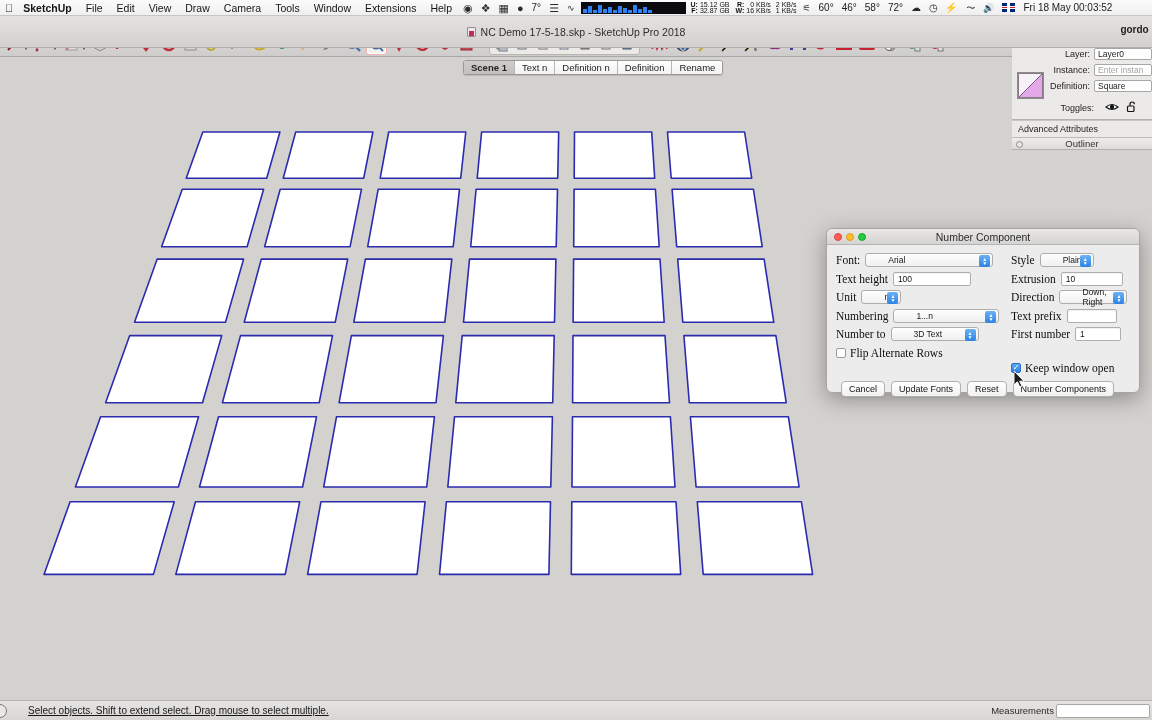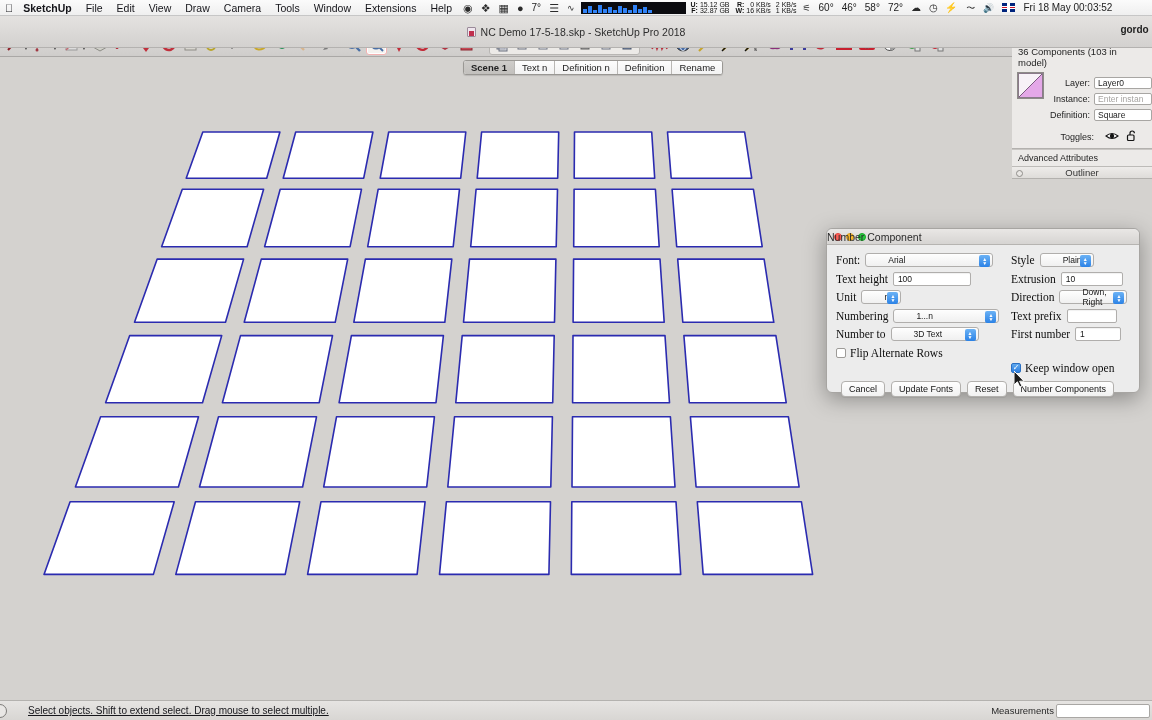--- a/index.html
+++ b/index.html
@@ -147,21 +147,21 @@
   #dlg-titlebar {
     height:16px; background:linear-gradient(#e9e7e5,#d6d4d2);
     border-bottom:1px solid #b6b4b1; border-radius:6px 6px 0 0;
     display:flex; align-items:center; position:relative;
   }
   .tl-dot { width:8px; height:8px; border-radius:50%; margin-left:5px; }
   .tl-red { background:#ff5f57; border:.5px solid #e0443e; margin-left:7px; }
   .tl-yellow { background:#ffbd2e; border:.5px solid #dea123; }
   .tl-green { background:#28c840; border:.5px solid #1aab29; }
   #dlg-title {
-    position:absolute; left:0; right:0; 
+    position:absolute; left:0; right:0; text-align:center;
     font-size:10.5px; color:#2b2b2b; font-family:"Liberation Sans",sans-serif;
   }
   #dlg-body { padding:8px 9px 0 9px; position:relative; height:148px; }
   .dlg-row { display:flex; align-items:center; margin-bottom:4.5px; height:14px; }
   .dlg-lbl {
     font-family:"Liberation Serif", serif; font-size:11.5px; color:#0d0d0d;
     white-space:nowrap; margin-right:5px;
   }
   .popup {
     height:14px; background:linear-gradient(#fefefe,#f0f0f0);
@@ -640,21 +640,20 @@
   <div class="panel-hdr">
     <span class="disc"></span>
     <span>Layers</span>
   </div>
   <div class="panel-hdr">
     <span class="disc"></span>
     <span>Entity Info</span>
   </div>
 
   <div id="panel-body" style="position:relative;">
-    <div id="comp-count">36 Components (103 in model)</div>
 
     <div id="ei-swatch">
       <svg width="25" height="25" viewBox="0 0 25 25">
         <rect width="25" height="25" fill="#ffffff"></rect>
         <polygon points="0,25 25,0 25,25" fill="#e4a8e8" stroke="none"></polygon>
         <polygon points="0,0 25,0 0,25" fill="#f7f2f7"></polygon>
         <line x1="0" y1="25" x2="25" y2="0" stroke="#7a5a7e" stroke-width="1"></line>
         <rect x="0.5" y="0.5" width="24" height="24" fill="none" stroke="#8a7a8a"></rect>
       </svg>
     </div>

